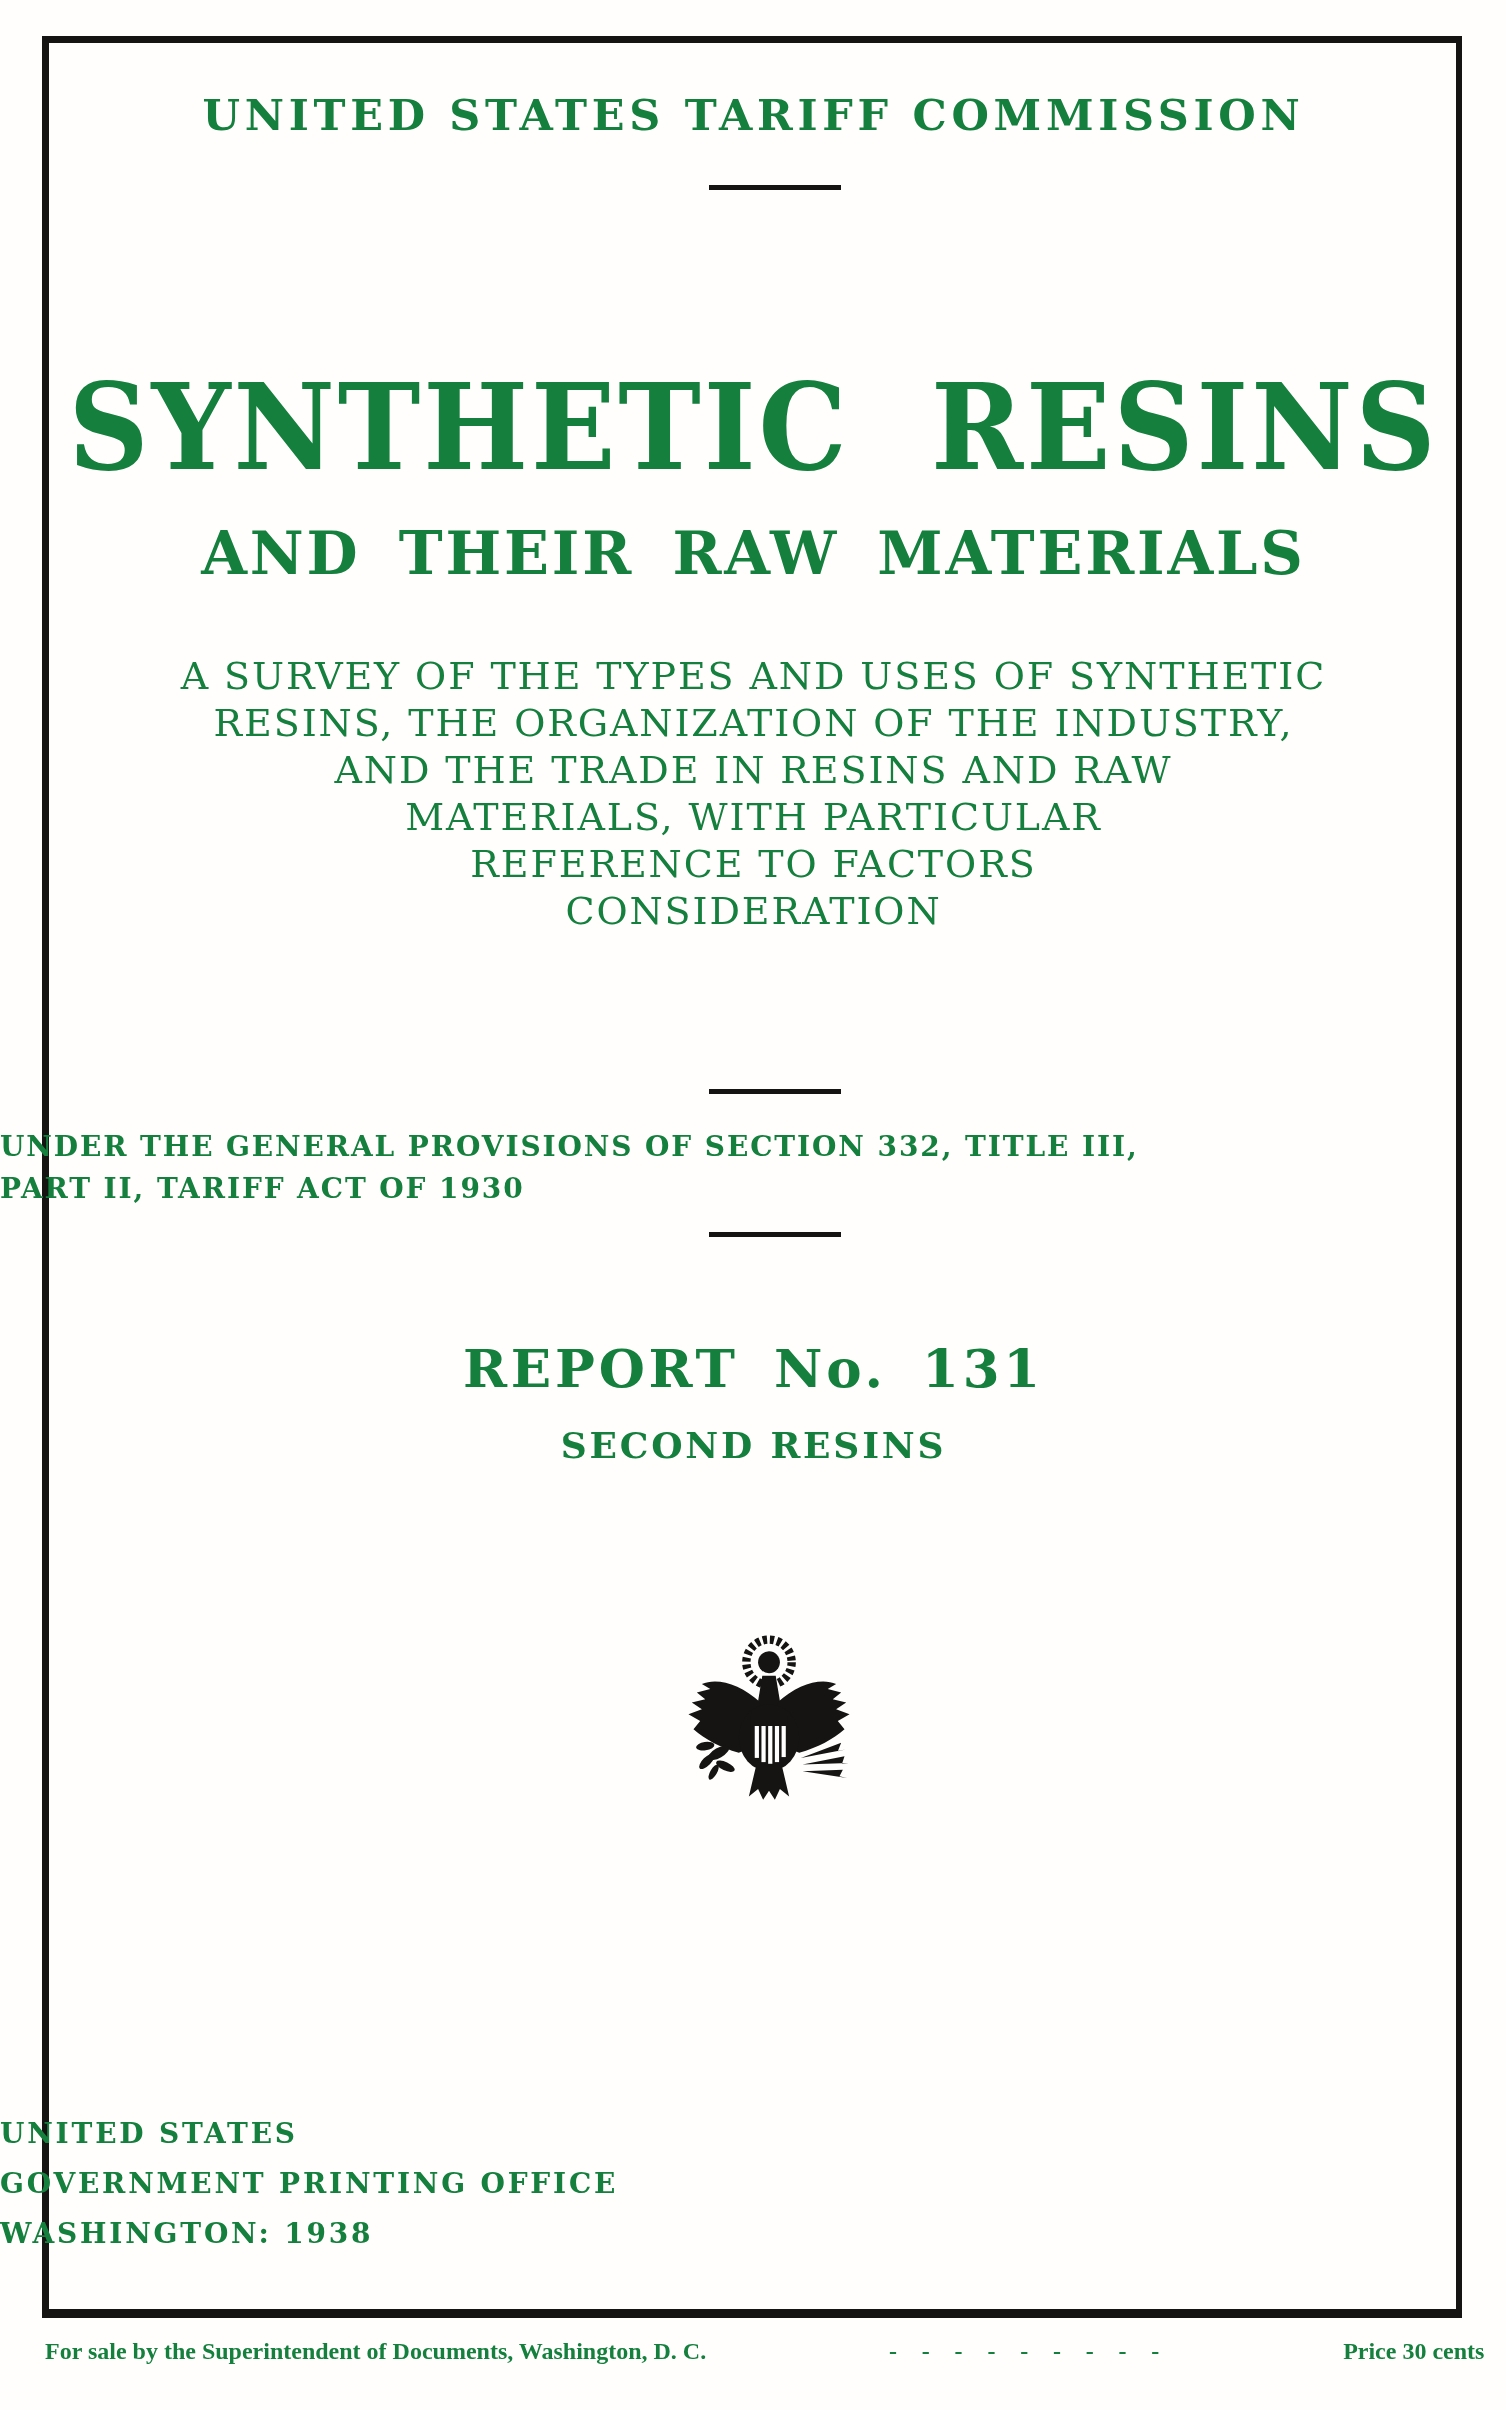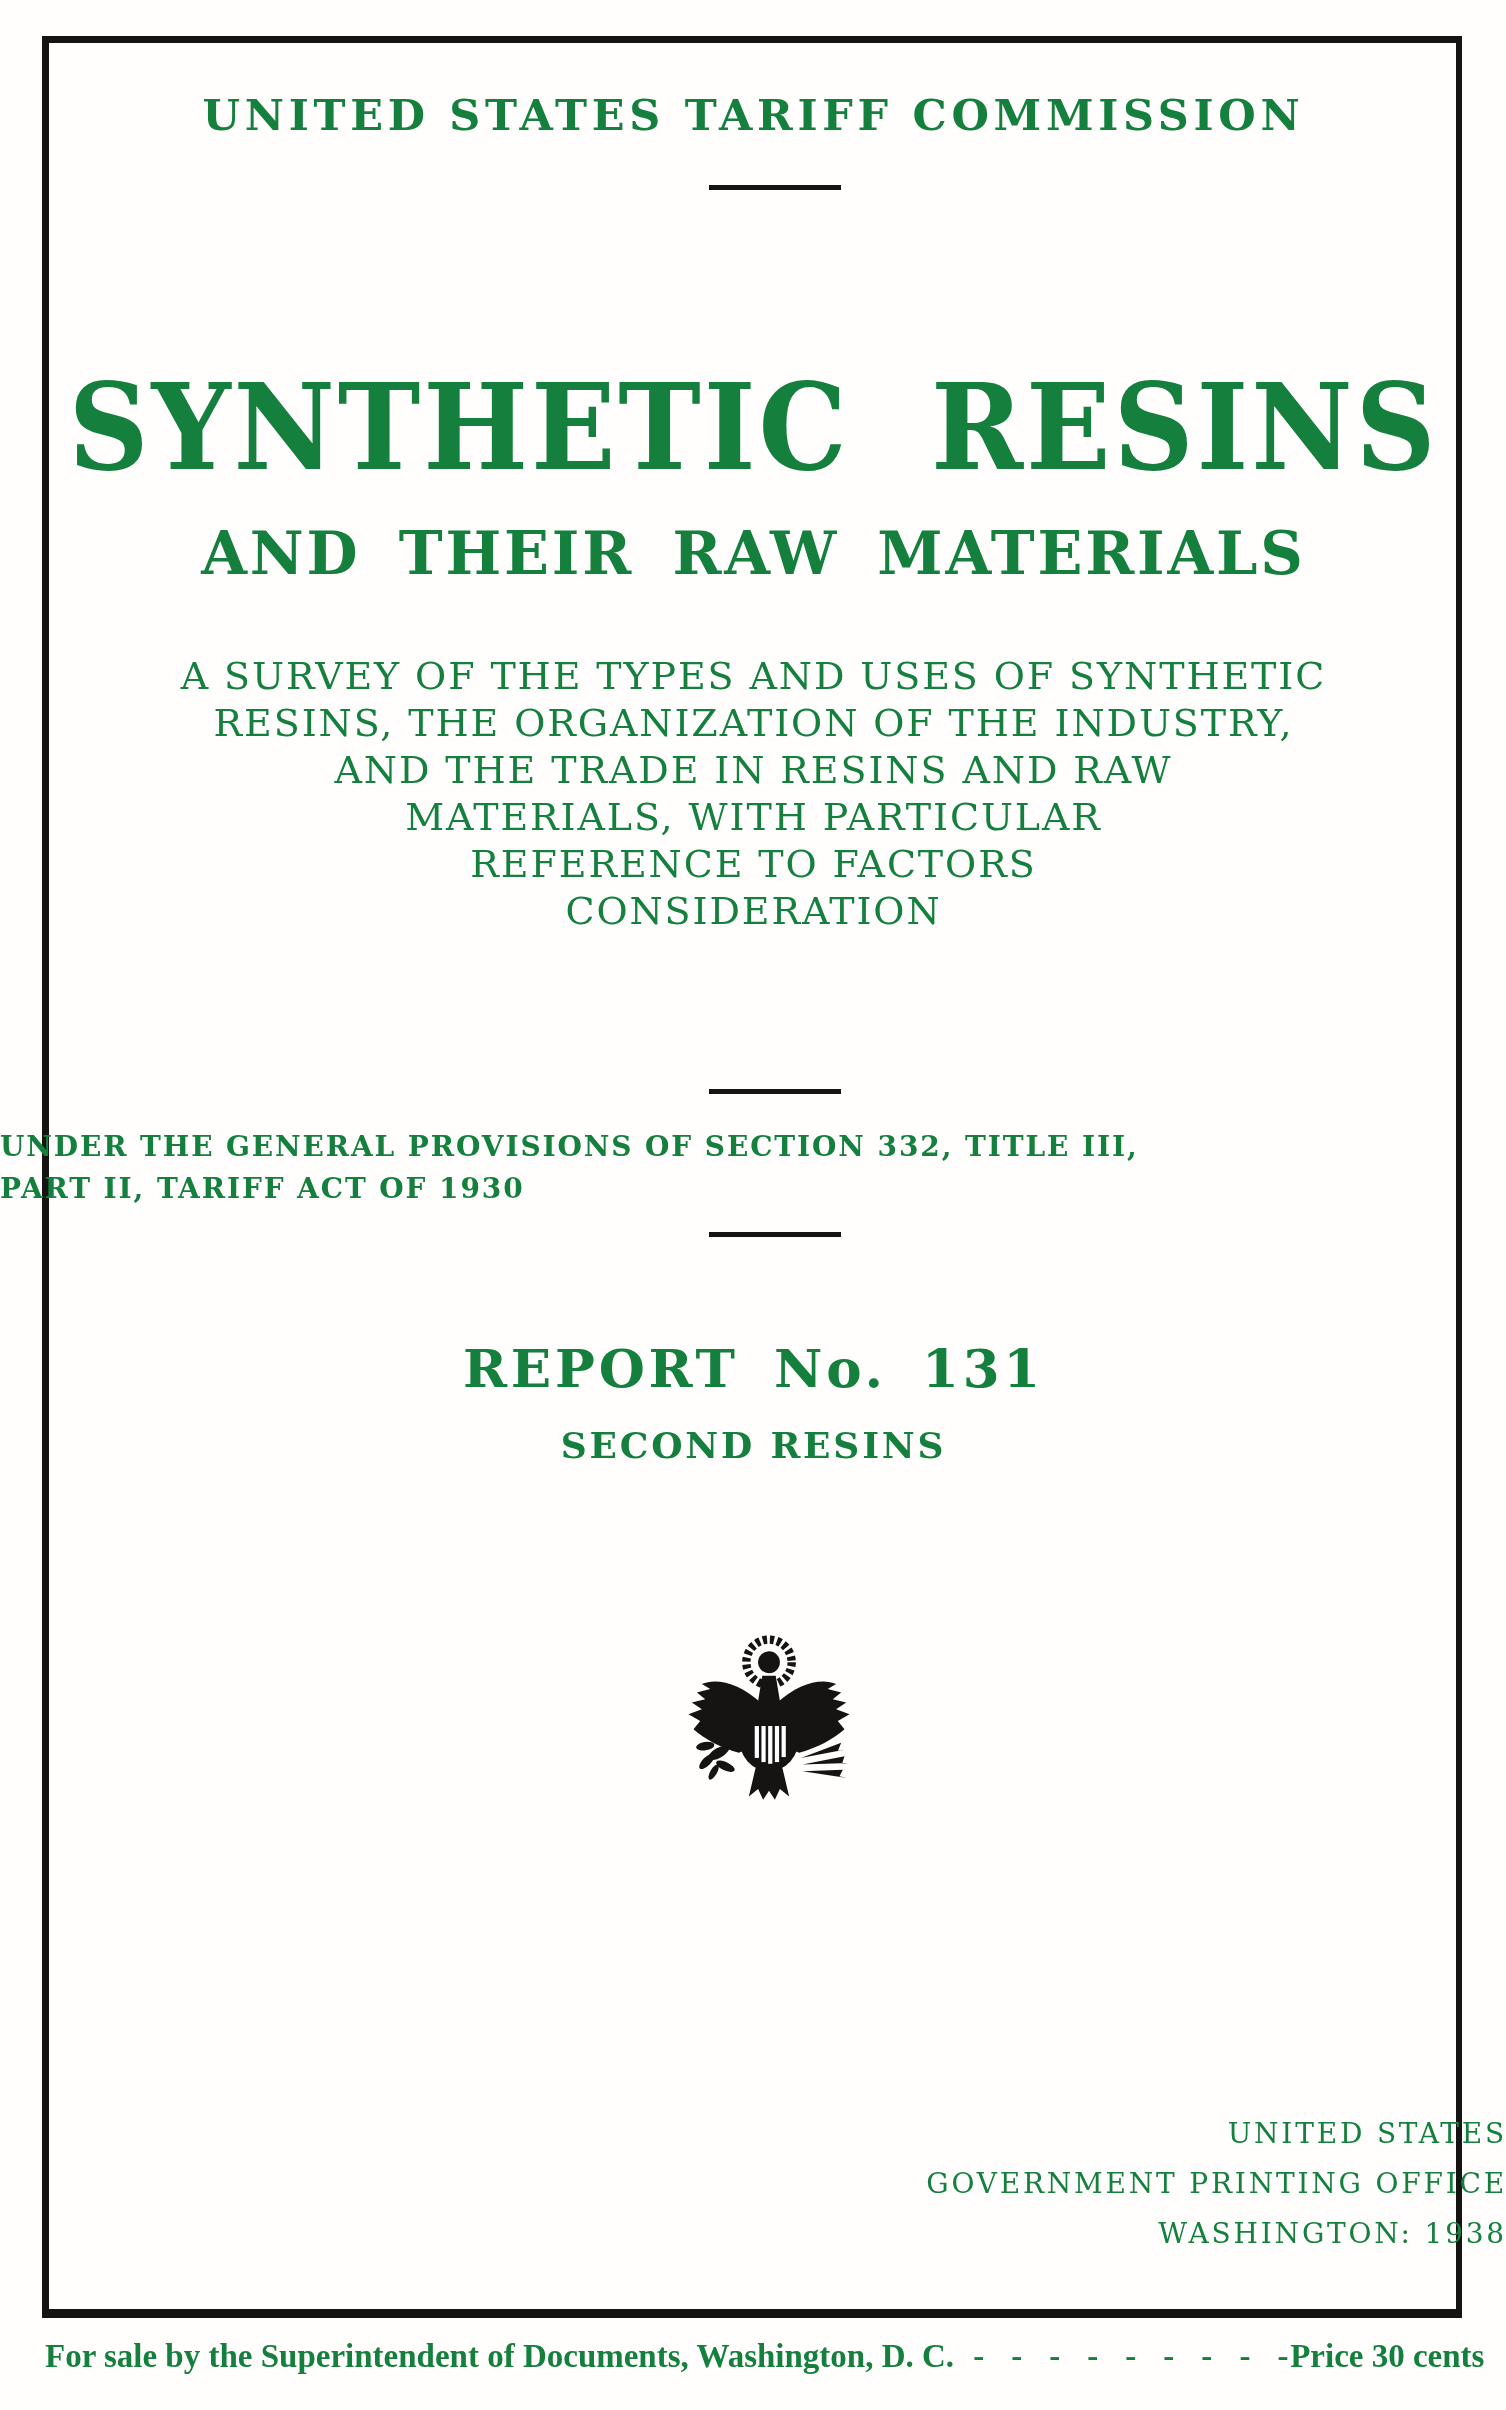--- a/index.html
+++ b/index.html
@@ -107,37 +107,37 @@
     margin-left: -79px;
     width: 188px;
     height: 193px;
   }
   .seal svg { width: 100%; height: 100%; display: block; }
   .imprint {
     position: absolute;
     top: 2109px;
     left: 0;
     width: 100%;
-    text-align: right;
-    font-weight: normal;
+    text-align: left;
+    font-weight: bold;
     font-size: 28px;
     line-height: 50px;
     letter-spacing: 2.8px;
   }
   .footer {
     position: absolute;
     top: 2337px;
     left: 45px;
     right: 22.6px;
     display: flex;
     justify-content: space-between;
     align-items: baseline;
     font-family: "Liberation Serif", serif;
     font-weight: bold;
-    font-size: 33px;
+    font-size: 24px;
     line-height: 1.2;
     white-space: nowrap;
   }
   .footer .dashes {
     flex: 1;
     text-align: center;
     word-spacing: 17px;
     letter-spacing: 0.9px;
     padding: 0 19px;
     overflow: hidden;

